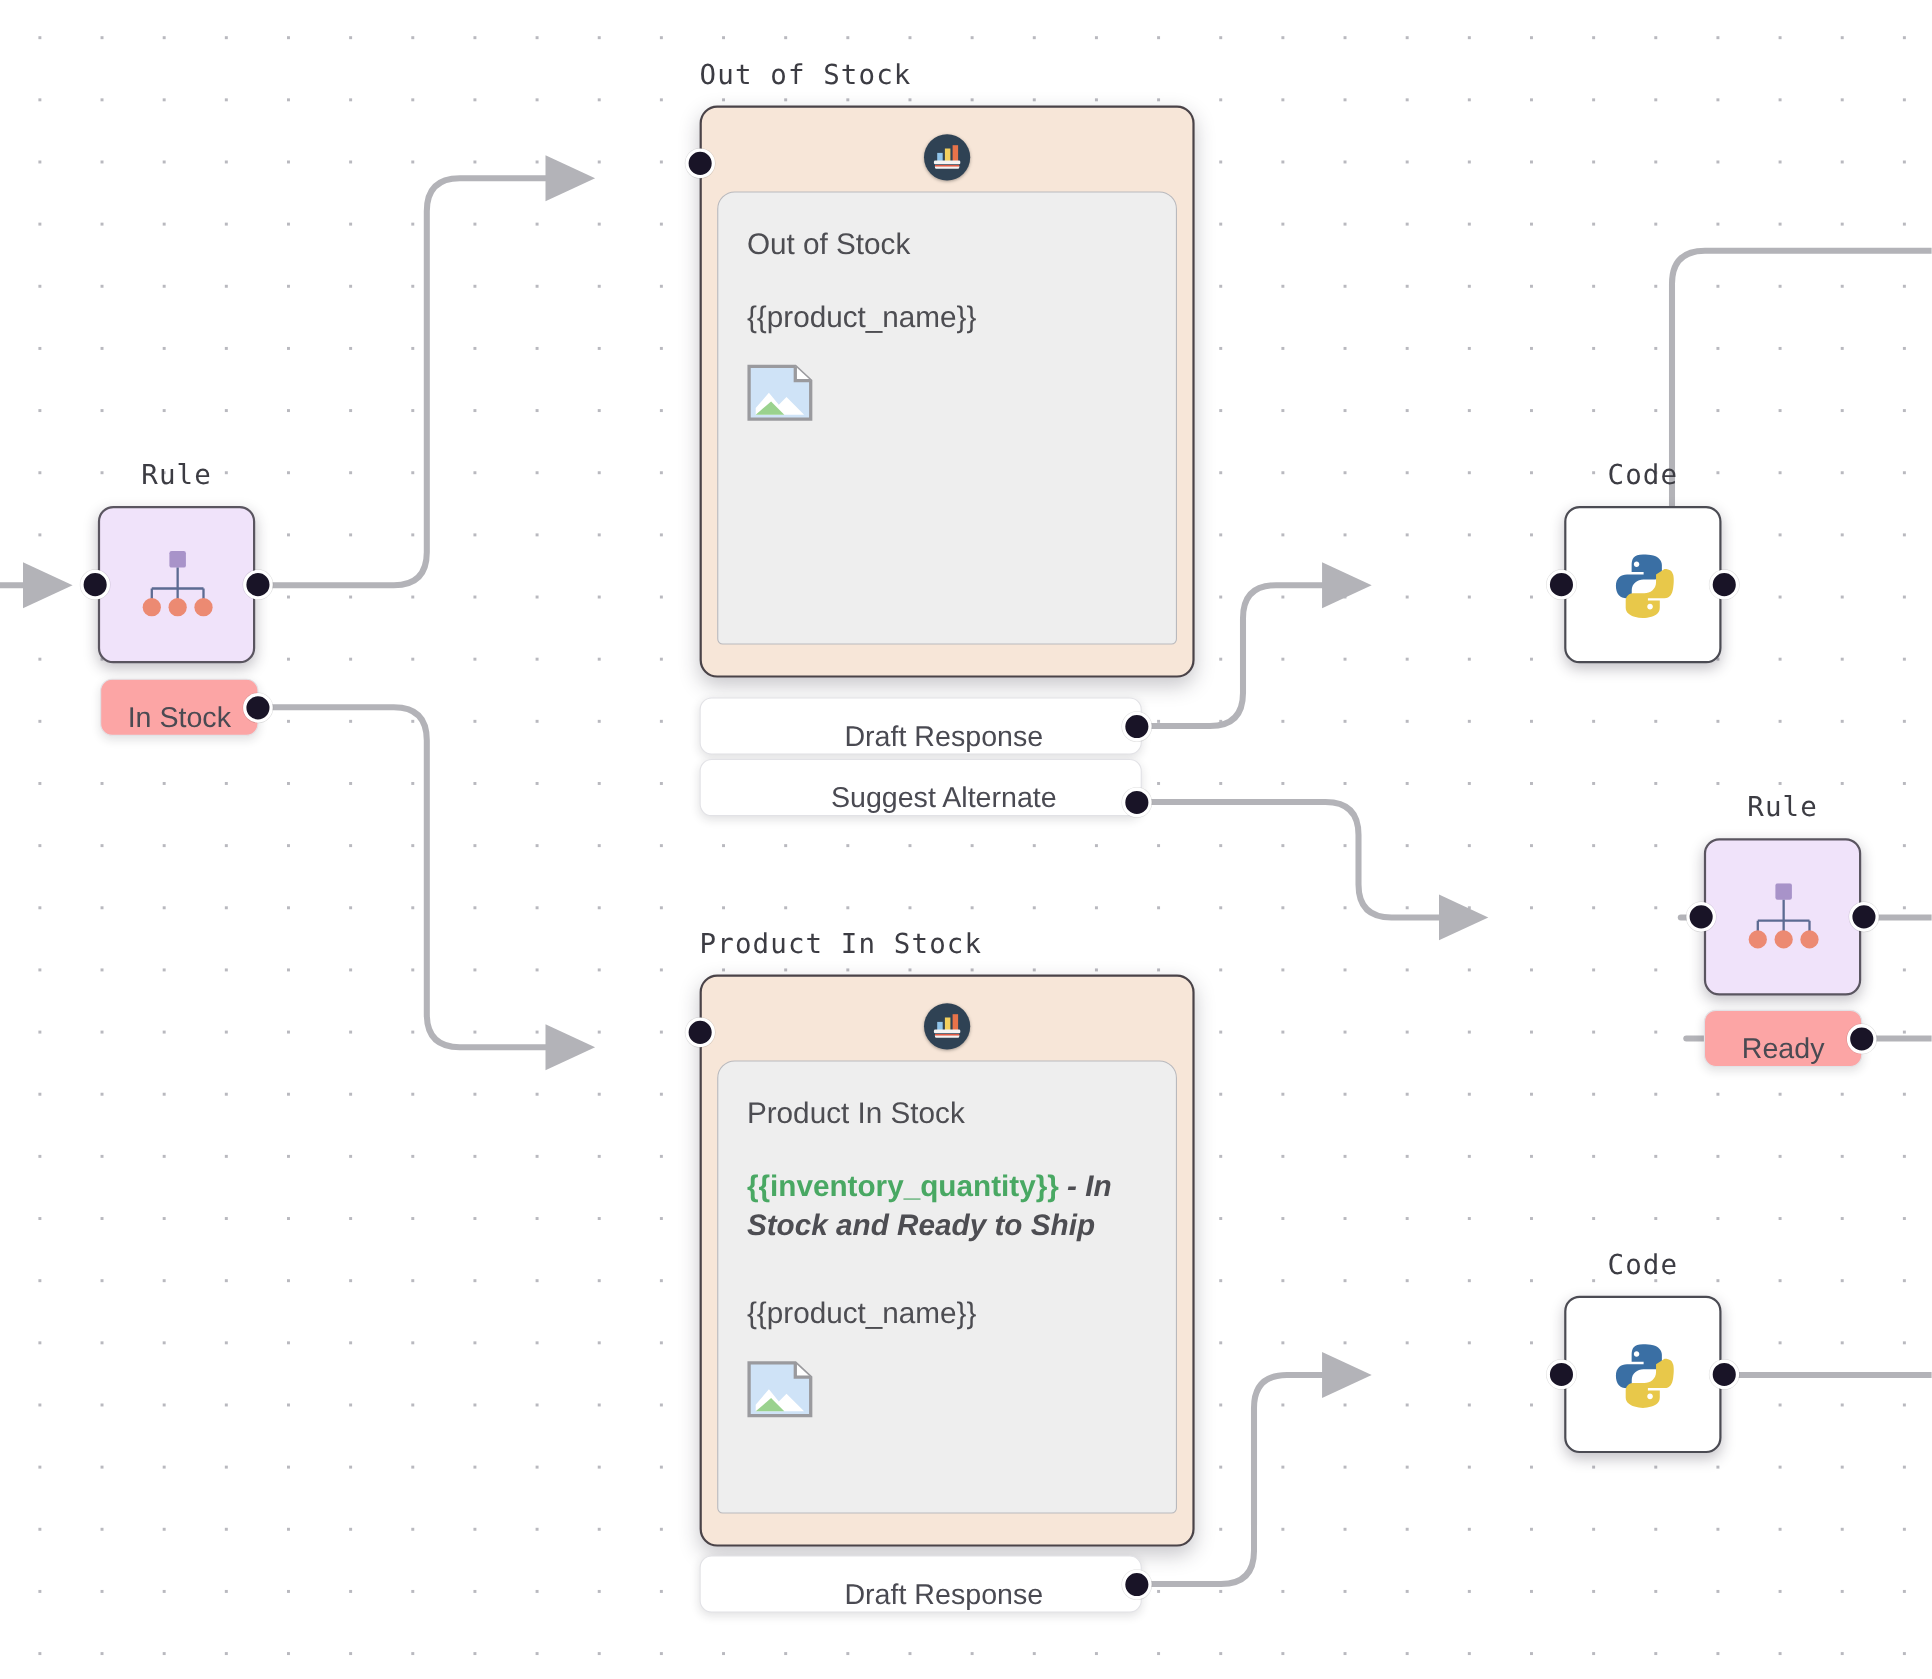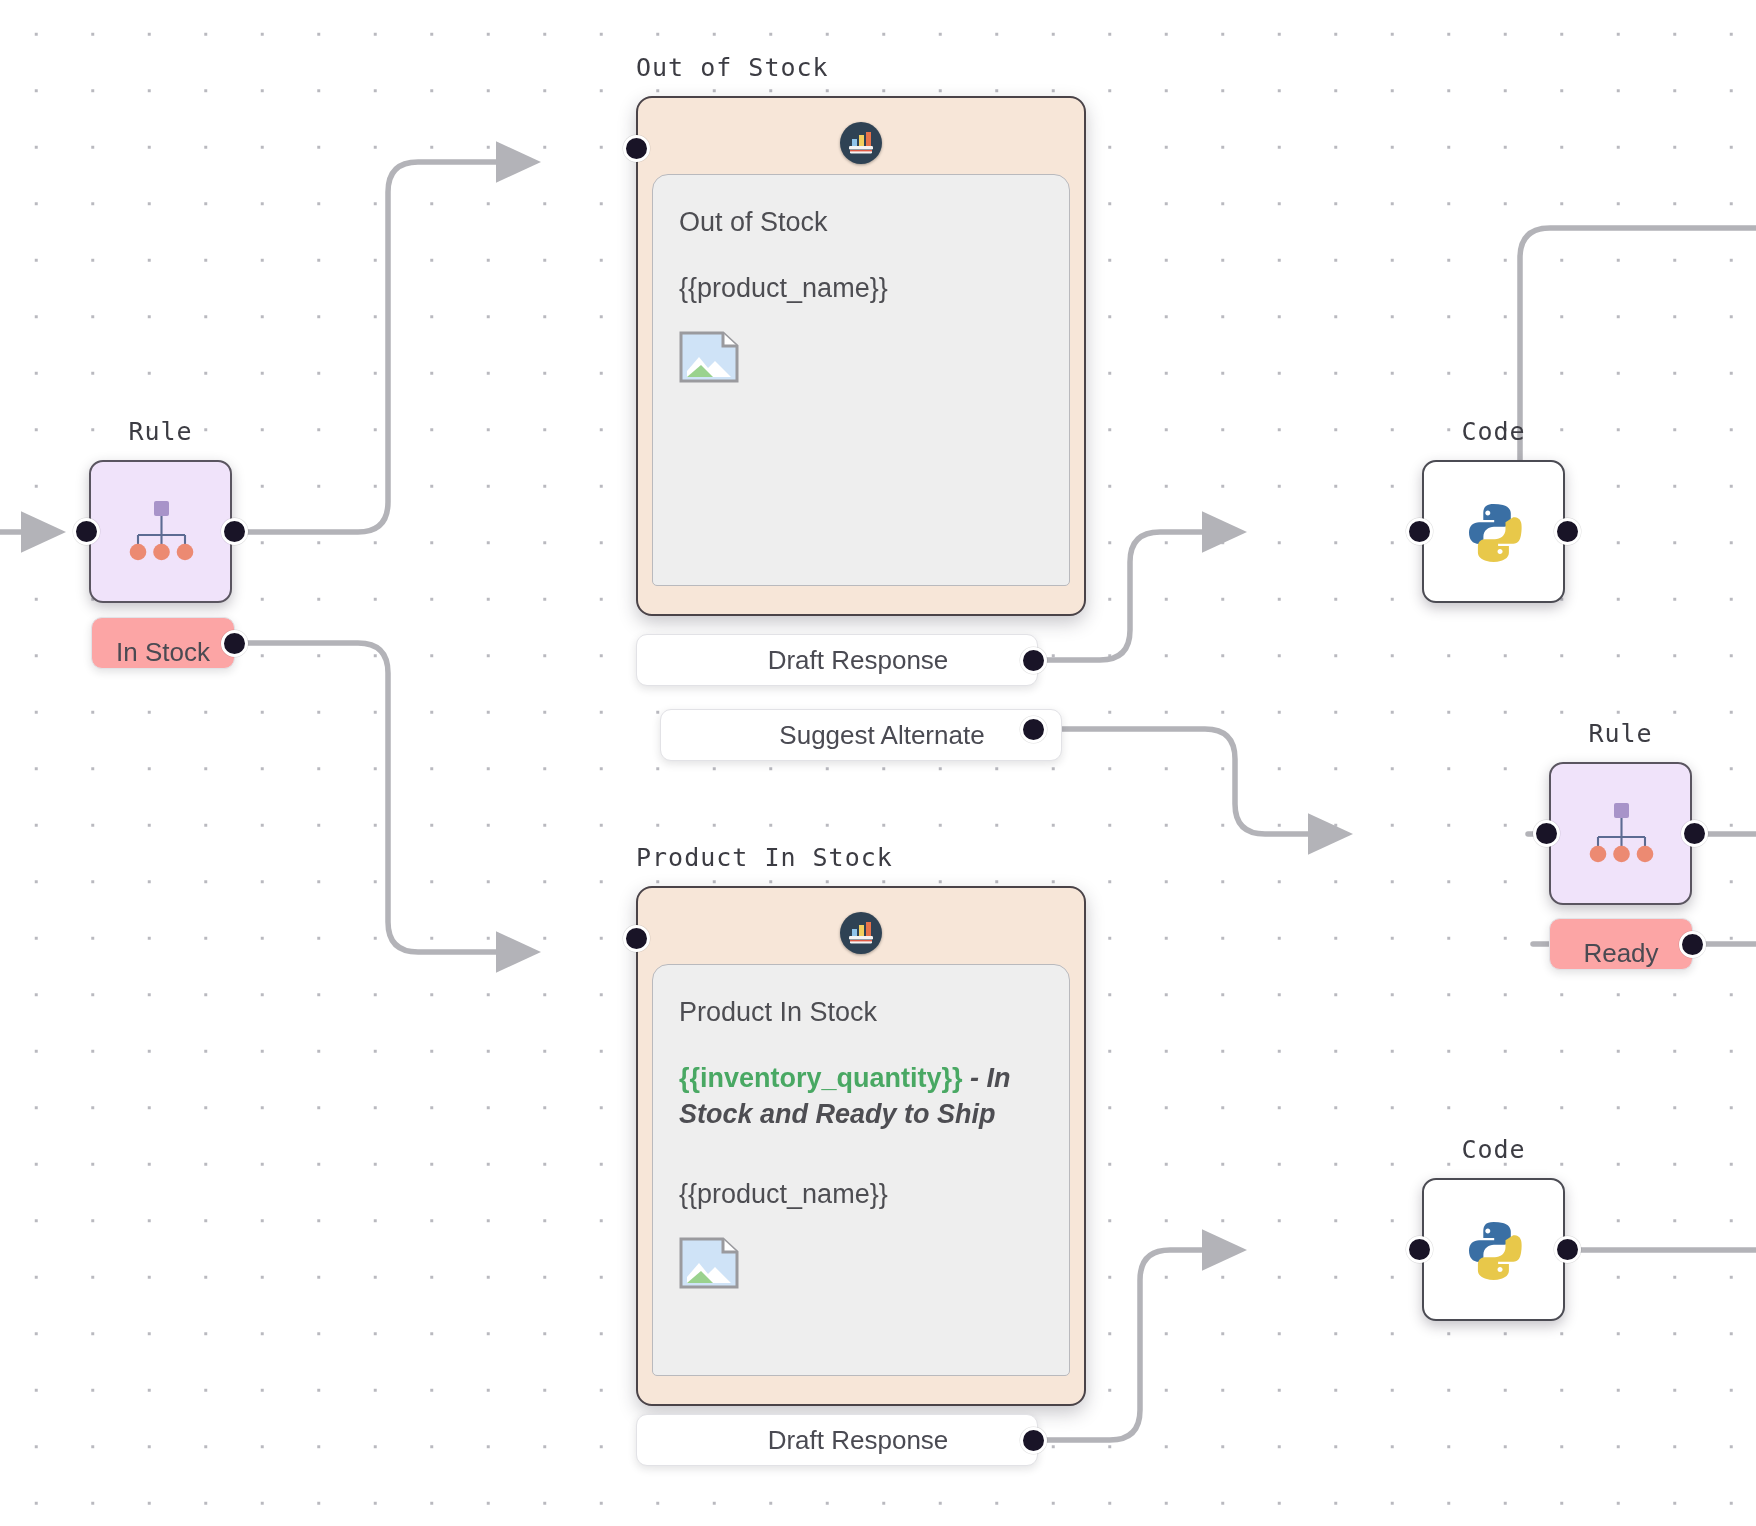--- a/index.html
+++ b/index.html
@@ -77,21 +77,21 @@
   .msg p.qty .green{color:#49a863;font-weight:bold;}
   .msg p.qty .ital{font-style:italic;font-weight:bold;color:#4d4d52;}
   .msg p.var{margin-bottom:24px;}
   .img-ph{width:62px;height:52px;position:relative;}
 
   
   .card-btn{
     position:absolute;width:402px;height:52px;
     background:#ffffff;border:1.5px solid #e2e2e6;border-radius:11px;
     box-shadow:0 3px 9px rgba(30,30,40,.13);
-    display:flex;align-items:center;justify-content:center;
+    display:flex;align-items:flex-end;justify-content:center;
     font-size:26px;color:#4a4a52;box-sizing:border-box;padding-left:42px;
   }
 </style>
 </head>
 <body>
 
 <svg id="edge-layer">
   <defs>
     <marker id="ah" markerWidth="9" markerHeight="9" refX="6.2" refY="4.5" orient="auto">
       <path d="M0,0.7 L8.2,4.5 L0,8.3 Z" fill="#b3b3b8"></path>
@@ -167,21 +167,21 @@
         <path d="M8,46 L22,34 L34,46 Z" fill="#9ad28e"></path>
       </svg>
     </div>
   </div>
 </div>
 <div class="port" style="left:623px;top:135px;"></div>
 <div class="card-btn" style="left:636px;top:634px;">
   <span>Draft Response</span>
 </div>
 <div class="port" style="left:1020px;top:647px;"></div>
-<div class="card-btn" style="left:636px;top:709px;margin-left:24px;">
+<div class="card-btn" style="left:636px;top:690px;">
   <span>Suggest Alternate</span>
 </div>
 <div class="port" style="left:1020px;top:716px;"></div>
 
 <div class="node" style="left:636px;top:886px;">
   <div class="node-title">Product In Stock</div>
 </div>
 <div class="card" style="left:636px;top:886px;height:520px;">
   <div class="card-head">
     <div class="avatar">

